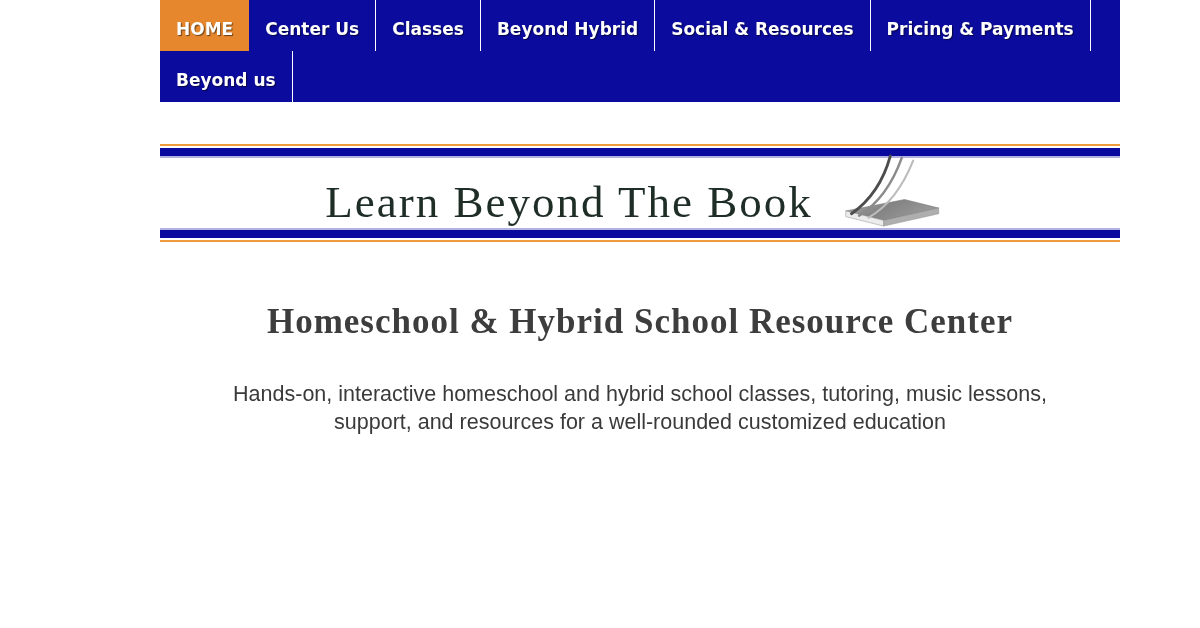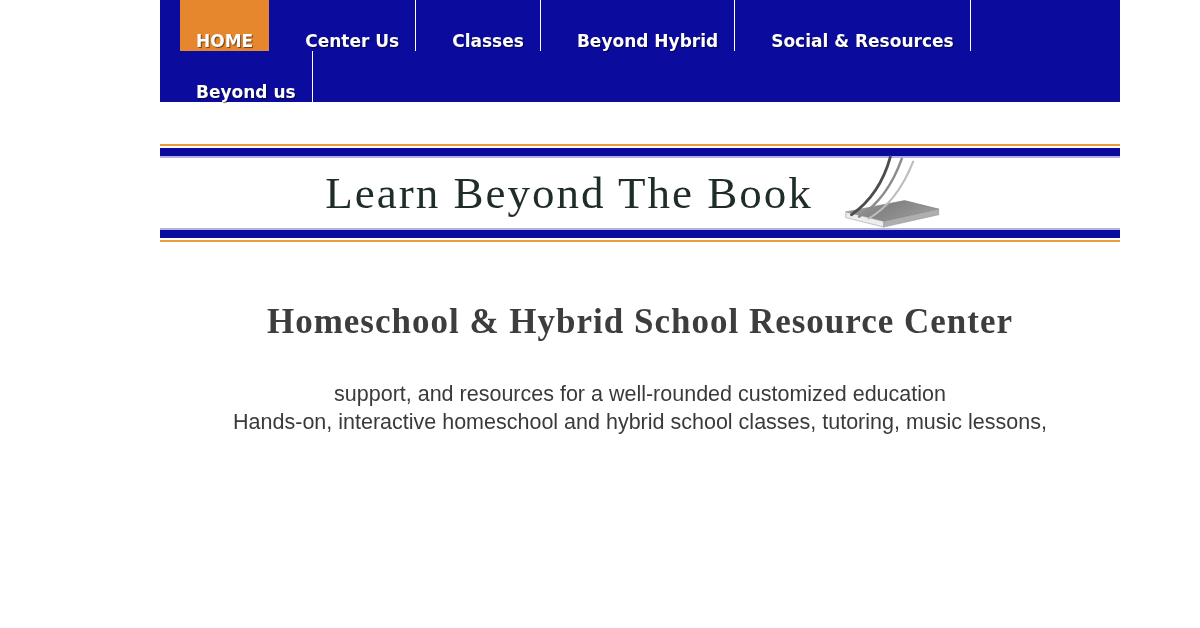--- a/index.html
+++ b/index.html
@@ -19,45 +19,44 @@
   
   .main-nav {
     display: flex;
     flex-wrap: wrap;
     width: 960px;
     background: #0b0b9d;
   }
   .menu-item {
     height: 51px;
     line-height: 51px;
-    padding: 16px 16px;
+    padding: 4px 16px;
     color: #ffffff;
     font-size: 17px;
     font-weight: bold;
     border-right: 1.5px solid #ffffff;
     text-shadow: 1px 1px 1px rgba(0,0,0,0.55);
     cursor: pointer;
     white-space: nowrap;
-    margin-left: 20px;
   }
   .menu-item.active {
     background: #e6872e;
     border-right: none;
   }
 
   
   .banner { margin-top: 42px; width: 960px; }
   .rule-orange  { height: 2px; background: #ec9b3d; }
   .rule-gap     { height: 2px; background: #ffffff; }
   .rule-blue    { height: 8px; background: #0a0a9e; }
   .rule-lav     { height: 2px; background: #b2b2e0; }
   .banner-content {
     height: 70px;
     display: flex;
-    align-items: center;
+    align-items: flex-end;
     justify-content: center;
     gap: 26px;
     background: #ffffff;
   }
   .logo-text {
     font-family: "Liberation Serif", serif;
     font-size: 45px;
     letter-spacing: 2px;
     color: #1f2d27;
     white-space: nowrap;
@@ -90,20 +89,21 @@
 <body>
 
 <div class="content-col">
 
   <nav class="main-nav">
     <div class="menu-item active">HOME</div>
     <div class="menu-item">Center Us</div>
     <div class="menu-item">Classes</div>
     <div class="menu-item">Beyond Hybrid</div>
     <div class="menu-item">Social &amp; Resources</div>
+    <div class="menu-item">Pricing &amp; Payments</div>
     <div class="menu-item">Beyond us</div>
   </nav>
 
   <header class="banner">
     <div class="rule-orange"></div>
     <div class="rule-gap"></div>
     <div class="rule-blue"></div>
     <div class="rule-lav"></div>
 
     <div class="banner-content">
@@ -129,18 +129,18 @@
 
     <div class="rule-lav"></div>
     <div class="rule-blue"></div>
     <div class="rule-gap"></div>
     <div class="rule-orange"></div>
   </header>
 
   <main>
     <h1 class="page-heading">Homeschool &amp; Hybrid School Resource Center</h1>
     <div class="page-subtitle">
+      <div>Hands-on, interactive homeschool and hybrid school classes, tutoring, music lessons,</div>
       <div>support, and resources for a well-rounded customized education</div>
-      <div>Hands-on, interactive homeschool and hybrid school classes, tutoring, music lessons,</div>
     </div>
   </main>
 
 </div>
 
 </body></html>

